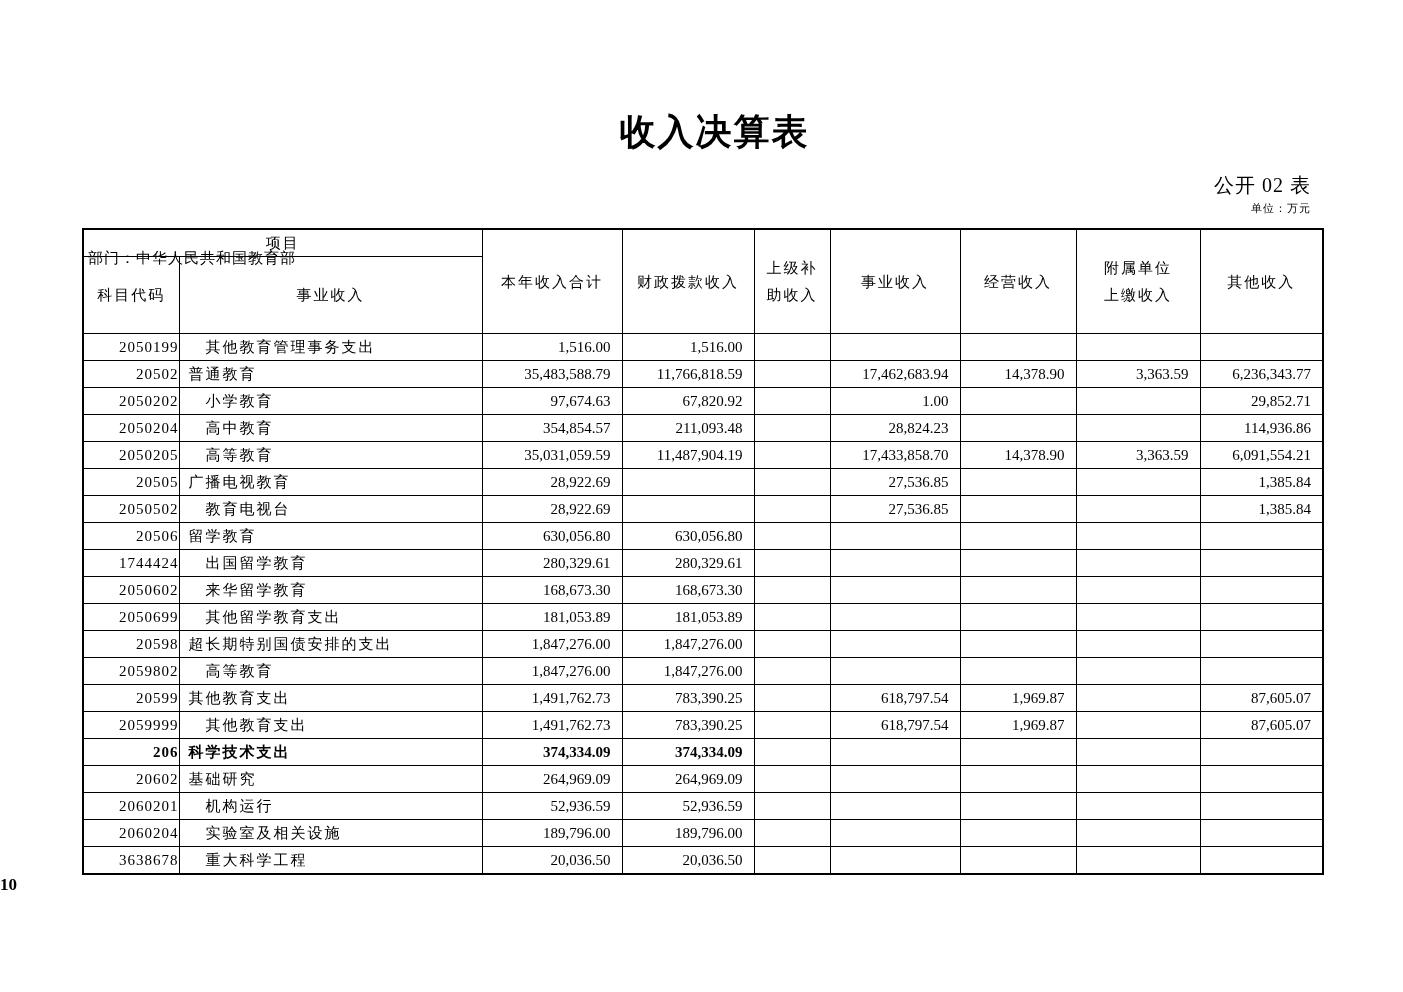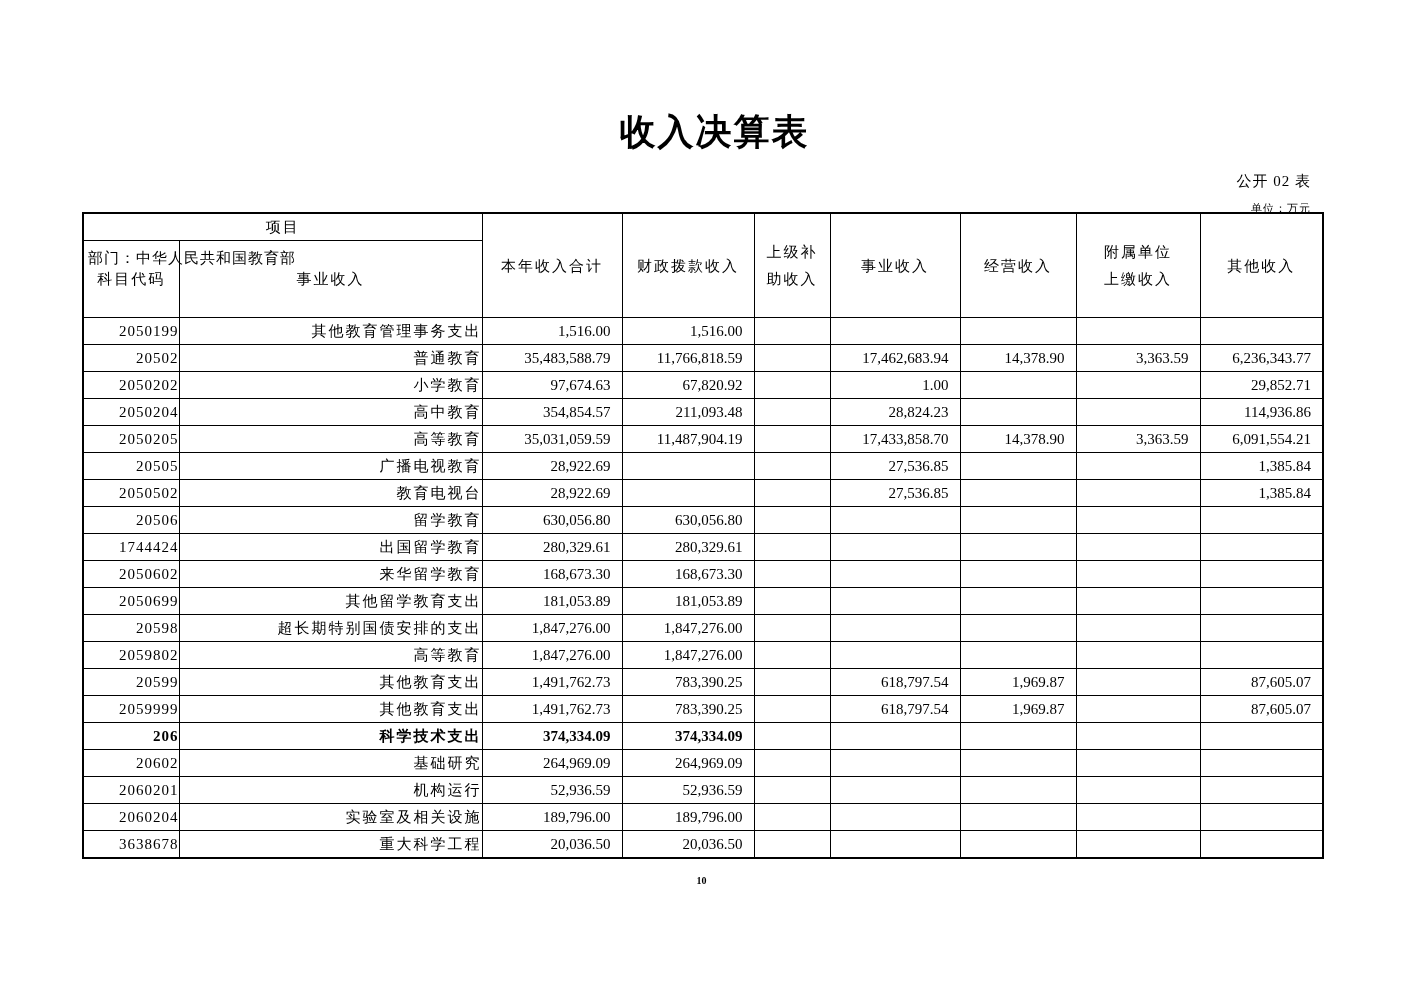--- a/index.html
+++ b/index.html
@@ -24,41 +24,41 @@
     text-align: center;
     font-size: 36px;
     font-weight: bold;
     letter-spacing: 2px;
     margin-left: 13px;
   }
   .table-code {
     position: absolute;
     top: 172px;
     right: 92px;
-    font-size: 15px;
+    font-size: 20px;
     letter-spacing: 1px;
   }
   .dept-label {
     position: absolute;
     top: 201px;
     left: 88px;
     font-size: 15px;
     letter-spacing: 1px;
     margin-top: 48px;
   }
   .unit-label {
     position: absolute;
     top: 201px;
     right: 92px;
     font-size: 11px;
     letter-spacing: 1px;
   }
   table.income-table {
     position: absolute;
-    top: 212px;
+    top: 228px;
     left: 82px;
     width: 1240px;
     border-collapse: collapse;
     table-layout: fixed;
     font-size: 15px;
     border: 2px solid #000000;
   }
   .income-table th, .income-table td {
     border: 1px solid #000000;
     padding: 0;
@@ -75,41 +75,40 @@
   .income-table thead tr.group-row { height: 27px; }
   .income-table thead tr.sub-row { height: 77px; }
   .income-table tbody tr { height: 27px; }
   .income-table td.code {
     text-align: right;
     padding-left: 12px;
     letter-spacing: 1px;
     vertical-align: middle;
   }
   .income-table td.name {
-    text-align: right;
+    text-align: left;
     padding-left: 9px;
     letter-spacing: 2px;
     vertical-align: middle;
     white-space: nowrap;
   }
   .income-table td.name.indent2 { padding-left: 26px; }
   .income-table td.num {
     text-align: right;
     padding-right: 11px;
     vertical-align: middle;
     white-space: nowrap;
   }
   .income-table tr.bold td { font-weight: bold; }
   .page-number {
     position: absolute;
     top: 875px;
     left: 0;
     width: 100%;
-    text-align: center;
-    font-size: 10px;
+    font-size: 17px;
     font-weight: bold;
   }
 </style>
 </head>
 <body>
 
 <div class="page">
 
   <div class="doc-title">收入决算表</div>
 

